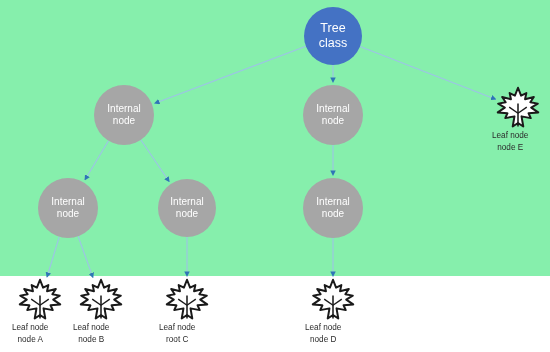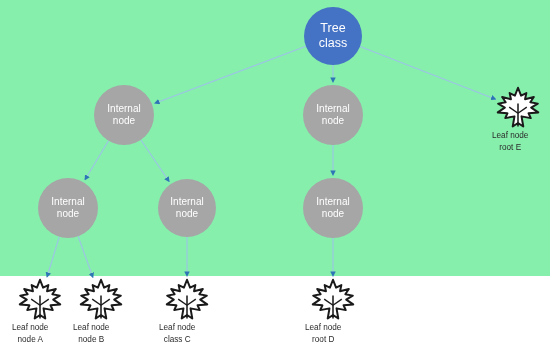--- a/index.html
+++ b/index.html
@@ -112,42 +112,42 @@
   <div class="leaf" id="n-leafC" style="left: 165px; top: 278px;">
       <svg width="44" height="44" viewBox="0 0 100 100">
         <path d="M50 4 L57 22 L69 16 L66 30 L86 25 L78 37 L95 40 L80 49 L96 60 L74 62 L79 73 L58 69 L62 92 L50 84 L38 92 L42 69 L21 73 L26 62 L4 60 L20 49 L5 40 L22 37 L14 25 L34 30 L31 16 L43 22 Z" fill="#FFFFFF" stroke="#1A1A1A" stroke-width="4.5" stroke-linejoin="round"></path>
         <path d="M50 92 L50 40" stroke="#1A1A1A" stroke-width="3.5"></path>
         <path d="M50 62 L30 48" stroke="#1A1A1A" stroke-width="3"></path>
         <path d="M50 62 L70 48" stroke="#1A1A1A" stroke-width="3"></path>
       </svg>
     </div>
   <div class="leaf-label" id="l-leafC" style="left: 159px; top: 322px;">
     <div>Leaf node</div>
-    <div>class C</div>
+    <div>root C</div>
   </div>
 
   <div class="leaf" id="n-leafD" style="left: 311px; top: 278px;">
       <svg width="44" height="44" viewBox="0 0 100 100">
         <path d="M50 4 L57 22 L69 16 L66 30 L86 25 L78 37 L95 40 L80 49 L96 60 L74 62 L79 73 L58 69 L62 92 L50 84 L38 92 L42 69 L21 73 L26 62 L4 60 L20 49 L5 40 L22 37 L14 25 L34 30 L31 16 L43 22 Z" fill="#FFFFFF" stroke="#1A1A1A" stroke-width="4.5" stroke-linejoin="round"></path>
         <path d="M50 92 L50 40" stroke="#1A1A1A" stroke-width="3.5"></path>
         <path d="M50 62 L30 48" stroke="#1A1A1A" stroke-width="3"></path>
         <path d="M50 62 L70 48" stroke="#1A1A1A" stroke-width="3"></path>
       </svg>
     </div>
   <div class="leaf-label" id="l-leafD" style="left: 305px; top: 322px;">
     <div>Leaf node</div>
-    <div>root D</div>
+    <div>node D</div>
   </div>
 
   <div class="leaf" id="n-leafE" style="left: 496px; top: 86px;">
       <svg width="44" height="44" viewBox="0 0 100 100">
         <path d="M50 4 L57 22 L69 16 L66 30 L86 25 L78 37 L95 40 L80 49 L96 60 L74 62 L79 73 L58 69 L62 92 L50 84 L38 92 L42 69 L21 73 L26 62 L4 60 L20 49 L5 40 L22 37 L14 25 L34 30 L31 16 L43 22 Z" fill="#FFFFFF" stroke="#1A1A1A" stroke-width="4.5" stroke-linejoin="round"></path>
         <path d="M50 92 L50 40" stroke="#1A1A1A" stroke-width="3.5"></path>
         <path d="M50 62 L30 48" stroke="#1A1A1A" stroke-width="3"></path>
         <path d="M50 62 L70 48" stroke="#1A1A1A" stroke-width="3"></path>
       </svg>
     </div>
   <div class="leaf-label" id="l-leafE" style="left: 492px; top: 130px;">
     <div>Leaf node</div>
-    <div>root E</div>
+    <div>node E</div>
   </div>
 
 </div>
 
 </body></html>

